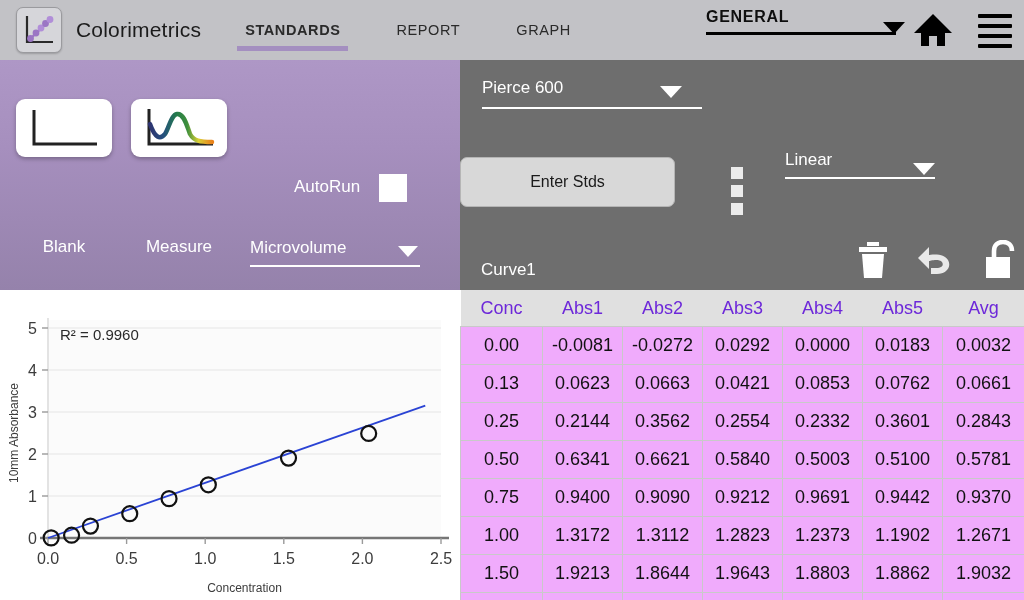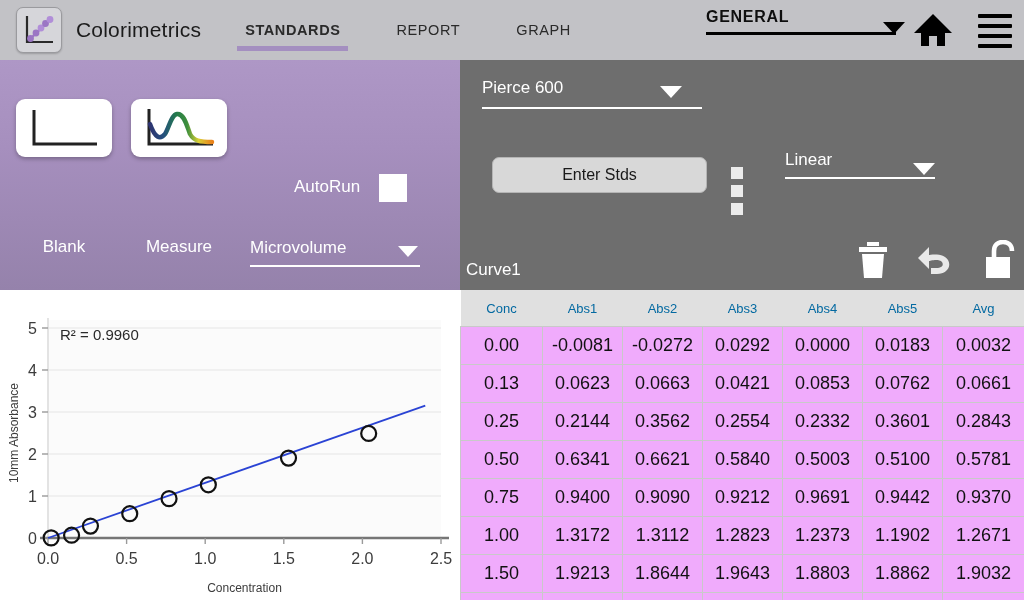--- a/index.html
+++ b/index.html
@@ -162,22 +162,22 @@
   .pierce-text { font-size: 17px; color: #fff; padding-bottom: 9px; }
   .pierce-underline { height: 2px; background: #fff; width: 220px; }
   #pierce-caret {
     left: 660px; top: 86px;
     border-left: 11px solid transparent;
     border-right: 11px solid transparent;
     border-top: 12px solid #fff;
   }
 
   .enter-stds {
-    position: absolute; left: 492px; top: 157px;
-    width: 215px; height: 36px;
+    position: absolute; left: 460px; top: 157px;
+    width: 215px; height: 50px;
     background: #d8d8d8;
     border: 1px solid #b5b5b5;
     border-radius: 7px;
     box-sizing: border-box;
     display: flex; align-items: center; justify-content: center;
     font-size: 16px; color: #1a1a1a;
     cursor: pointer;
   }
   .three-dots {
     position: absolute; left: 731px; top: 167px;
@@ -192,21 +192,21 @@
   .linear-text { font-size: 17px; color: #fff; padding-bottom: 7px; }
   .linear-underline { height: 2px; background: #fff; width: 150px; }
   #linear-caret {
     left: 913px; top: 163px;
     border-left: 11px solid transparent;
     border-right: 11px solid transparent;
     border-top: 12px solid #fff;
   }
 
   .curve-label {
-    position: absolute; left: 466px; top: 260px;
+    position: absolute; left: 481px; top: 260px;
     font-size: 17px; color: #fff;
   }
   .tool-icons {
     position: absolute; left: 855px; top: 240px;
     display: flex; gap: 26px; align-items: center;
   }
   .tool-icons > span { cursor: pointer; }
 
   
   .table-area {
@@ -216,22 +216,22 @@
     overflow: hidden;
   }
   table.std-table {
     width: 564px;
     border-collapse: collapse;
     table-layout: fixed;
   }
   table.std-table th {
     background: #e0e0e0;
     font-weight: normal;
-    font-size: 13px;
-    color: #0369a1;
+    font-size: 18px;
+    color: #6d28d9;
     height: 34px;
     text-align: center;
     border: none;
   }
   table.std-table td {
     font-size: 18px;
     color: #111;
     height: 35px;
     text-align: center;
     background: #f0abfc;

